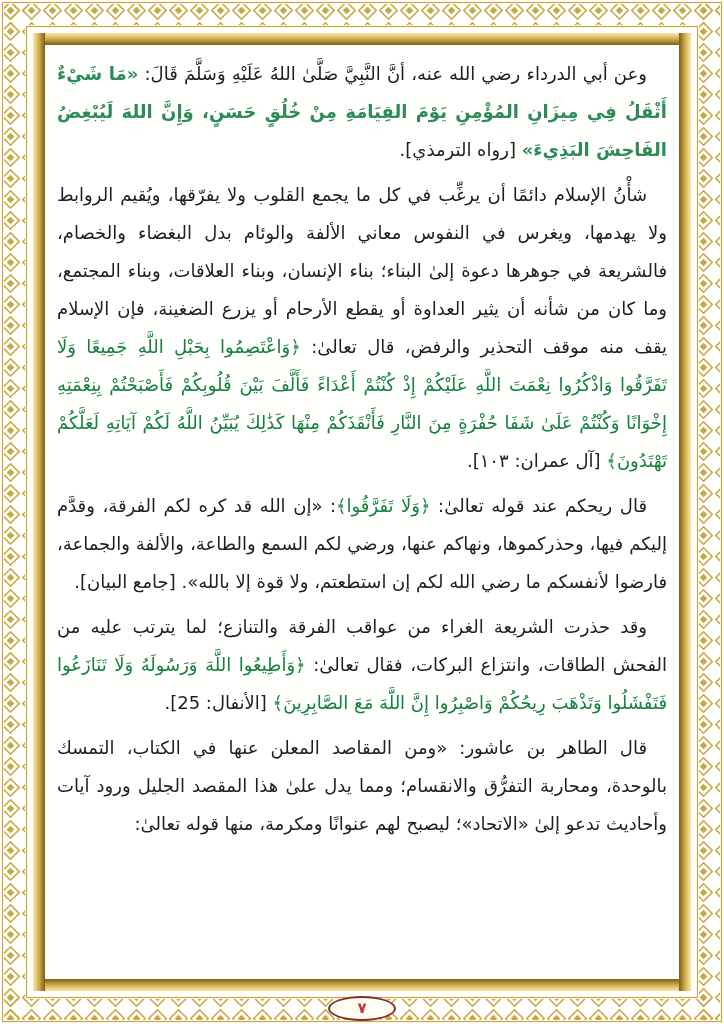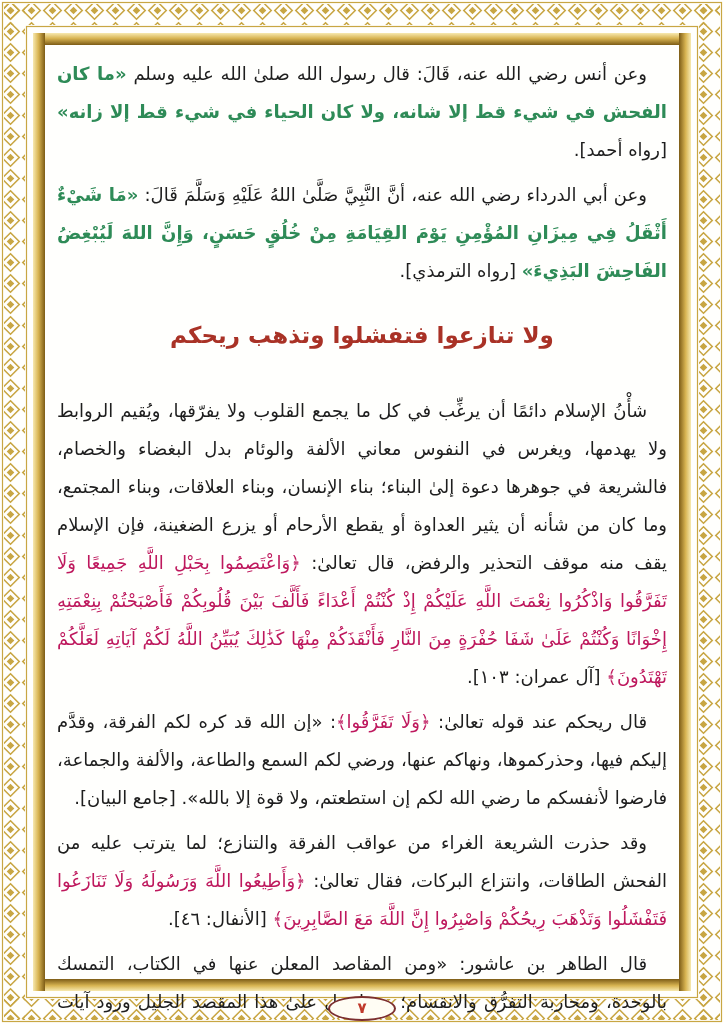--- a/index.html
+++ b/index.html
@@ -37,21 +37,21 @@
     direction: rtl;
     text-align: justify;
     color: #1e1e1e;
     font-size: 18px;
     line-height: 38px;
     background: transparent;
   }
   .para { text-indent: 20px; }
   .para + .para { margin-top: 7px; }
   .hadith { color: #2e8b57; font-weight: bold; }
-  .quran  { color: #be185d; }
+  .quran  { color: #15803d; }
   .heading {
     text-align: center;
     text-indent: 0;
     font-size: 23px;
     font-weight: bold;
     color: #a93226;
     line-height: 34px;
     margin: 28px 0 40px 0;
   }
   
@@ -96,31 +96,29 @@
     <rect x="26.5" y="26.5" width="671" height="971" fill="none" stroke="#c8a643" stroke-width="1.2"></rect>
   </svg>
 
   <div class="band-top"></div>
   <div class="band-bottom"></div>
   <div class="band-left"></div>
   <div class="band-right"></div>
 
   <main class="content">
 
-    <p class="para"><span>وعن أنس رضي الله عنه، قَالَ: قال رسول الله صلىٰ الله عليه وسلم </span><span class="hadith">«ما كان الفحش في شيء قط إلا شانه، ولا كان الحياء في شيء قط إلا زانه»</span><span> [رواه أحمد].</span></p>
 
     <p class="para"><span>وعن أبي الدرداء رضي الله عنه، أنَّ النَّبِيَّ صَلَّىٰ اللهُ عَلَيْهِ وَسَلَّمَ قَالَ: </span><span class="hadith">«مَا شَيْءٌ أَثْقَلُ فِي مِيزَانِ المُؤْمِنِ يَوْمَ القِيَامَةِ مِنْ خُلُقٍ حَسَنٍ، وَإِنَّ اللهَ لَيُبْغِضُ الفَاحِشَ البَذِيءَ»</span><span> [رواه الترمذي].</span></p>
 
-    <h1 class="heading">ولا تنازعوا فتفشلوا وتذهب ريحكم</h1>
 
     <p class="para"><span>شأْنُ الإسلام دائمًا أن يرغِّب في كل ما يجمع القلوب ولا يفرّقها، ويُقيم الروابط ولا يهدمها، ويغرس في النفوس معاني الألفة والوئام بدل البغضاء والخصام، فالشريعة في جوهرها دعوة إلىٰ البناء؛ بناء الإنسان، وبناء العلاقات، وبناء المجتمع، وما كان من شأنه أن يثير العداوة أو يقطع الأرحام أو يزرع الضغينة، فإن الإسلام يقف منه موقف التحذير والرفض، قال تعالىٰ: </span><span class="quran">﴿وَاعْتَصِمُوا بِحَبْلِ اللَّهِ جَمِيعًا وَلَا تَفَرَّقُوا وَاذْكُرُوا نِعْمَتَ اللَّهِ عَلَيْكُمْ إِذْ كُنْتُمْ أَعْدَاءً فَأَلَّفَ بَيْنَ قُلُوبِكُمْ فَأَصْبَحْتُمْ بِنِعْمَتِهِ إِخْوَانًا وَكُنْتُمْ عَلَىٰ شَفَا حُفْرَةٍ مِنَ النَّارِ فَأَنْقَذَكُمْ مِنْهَا كَذَٰلِكَ يُبَيِّنُ اللَّهُ لَكُمْ آيَاتِهِ لَعَلَّكُمْ تَهْتَدُونَ﴾</span><span> [آل عمران: ١٠٣].</span></p>
 
     <p class="para"><span>قال ريحكم عند قوله تعالىٰ: </span><span class="quran">﴿وَلَا تَفَرَّقُوا﴾</span><span>: «إن الله قد كره لكم الفرقة، وقدَّم إليكم فيها، وحذركموها، ونهاكم عنها، ورضي لكم السمع والطاعة، والألفة والجماعة، فارضوا لأنفسكم ما رضي الله لكم إن استطعتم، ولا قوة إلا بالله». [جامع البيان].</span></p>
 
-    <p class="para"><span>وقد حذرت الشريعة الغراء من عواقب الفرقة والتنازع؛ لما يترتب عليه من الفحش الطاقات، وانتزاع البركات، فقال تعالىٰ: </span><span class="quran">﴿وَأَطِيعُوا اللَّهَ وَرَسُولَهُ وَلَا تَنَازَعُوا فَتَفْشَلُوا وَتَذْهَبَ رِيحُكُمْ وَاصْبِرُوا إِنَّ اللَّهَ مَعَ الصَّابِرِينَ﴾</span><span> [الأنفال: ٤٦].</span></p>
+    <p class="para"><span>وقد حذرت الشريعة الغراء من عواقب الفرقة والتنازع؛ لما يترتب عليه من الفحش الطاقات، وانتزاع البركات، فقال تعالىٰ: </span><span class="quran">﴿وَأَطِيعُوا اللَّهَ وَرَسُولَهُ وَلَا تَنَازَعُوا فَتَفْشَلُوا وَتَذْهَبَ رِيحُكُمْ وَاصْبِرُوا إِنَّ اللَّهَ مَعَ الصَّابِرِينَ﴾</span><span> [الأنفال: 25].</span></p>
 
     <p class="para"><span>قال الطاهر بن عاشور: «ومن المقاصد المعلن عنها في الكتاب، التمسك بالوحدة، ومحاربة التفرُّق والانقسام؛ ومما يدل علىٰ هذا المقصد الجليل ورود آيات وأحاديث تدعو إلىٰ «الاتحاد»؛ ليصبح لهم عنوانًا ومكرمة، منها قوله تعالىٰ: </span></p>
 
   </main>
 
   <div class="page-number-badge">
     <span>٧</span>
   </div>
 
 </div>

